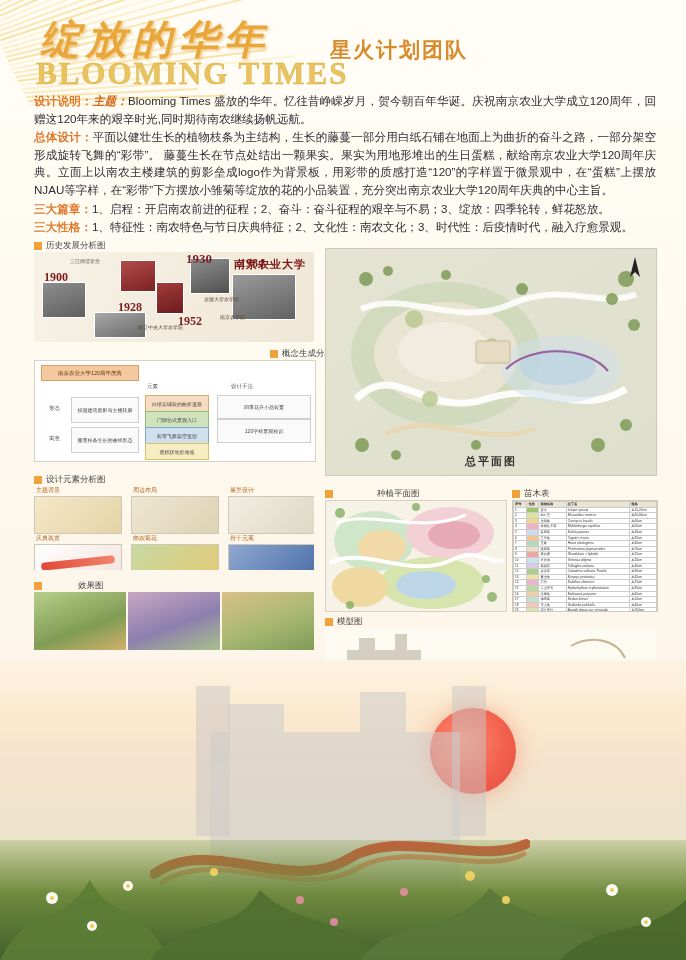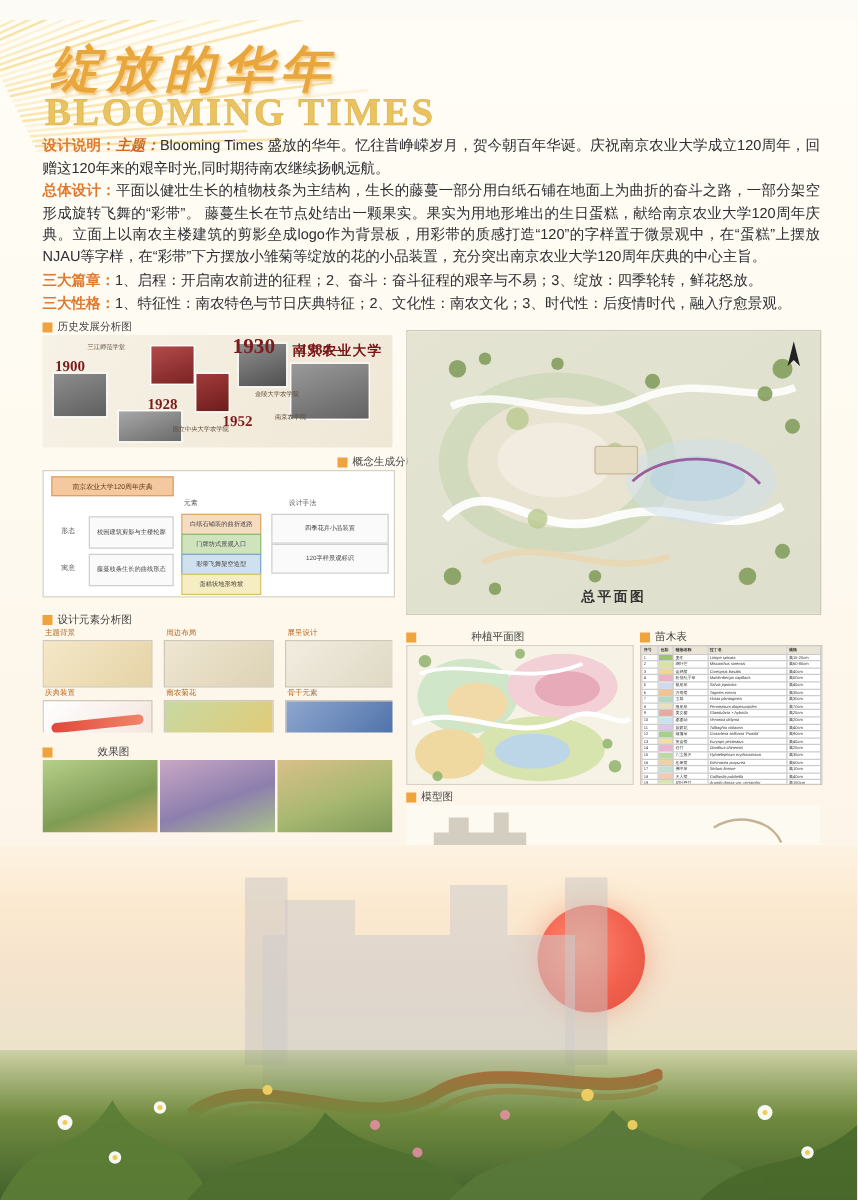--- a/index.html
+++ b/index.html
@@ -2,21 +2,21 @@
 <html><head>
 <meta charset="utf-8">
 <style>
   html,body{margin:0;padding:0;}
   body{
     width:686px;height:960px;overflow:hidden;
     font-family:"Liberation Sans","DejaVu Sans",sans-serif;
     background:#fdfbf5;position:relative;
   }
   .poster{position:absolute;inset:0;overflow:hidden;background:
-      linear-gradient(180deg,#fffdf6 0%,#fefaf0 40%,#fdf6ea 60%,#fdf3e6 100%); margin-top: 16px;}
+      linear-gradient(180deg,#fffdf6 0%,#fefaf0 40%,#fdf6ea 60%,#fdf3e6 100%);}
 
   
   .topdeco{position:absolute;left:0;top:0;width:300px;height:120px;overflow:hidden;pointer-events:none;}
   .topdeco i{position:absolute;display:block;height:2px;background:#f6d88a;opacity:.75;transform-origin:left center;}
 
   
   .header{position:relative;height:96px;}
   .cn-title{
     position:absolute;left:40px;top:12px;
     font-family:"Liberation Serif","DejaVu Serif",serif;
@@ -142,20 +142,21 @@
       <i style="left: 22px; top: 88px; width: 120px; transform: rotate(-4.9deg); opacity: 0.37;"></i>
       <i style="left: 24px; top: 92px; width: 146px; transform: rotate(-3.8deg); opacity: 0.49;"></i>
       <i style="left: 26px; top: 96px; width: 172px; transform: rotate(-2.7deg); opacity: 0.61;"></i>
       <i style="left: 28px; top: 100px; width: 198px; transform: rotate(-1.6deg); opacity: 0.73;"></i>
       <i style="left: 30px; top: 104px; width: 224px; transform: rotate(-0.5deg); opacity: 0.25;"></i>
     </div>
 
   <div class="header">
     <div class="cn-title">绽放的华年</div>
     <div class="en-title">BLOOMING TIMES</div>
+    <div class="team">星火计划团队</div>
   </div>
 
   <div class="desc">
     <p><span class="k">设计说明：</span><span class="k2">主题：</span><span>Blooming Times 盛放的华年。忆往昔峥嵘岁月，贺今朝百年华诞。庆祝南京农业大学成立120周年，回赠这120年来的艰辛时光,同时期待南农继续扬帆远航。</span></p>
     <p><span class="k">总体设计：</span><span>平面以健壮生长的植物枝条为主结构，生长的藤蔓一部分用白纸石铺在地面上为曲折的奋斗之路，一部分架空形成旋转飞舞的“彩带”。 藤蔓生长在节点处结出一颗果实。果实为用地形堆出的生日蛋糕，献给南京农业大学120周年庆典。立面上以南农主楼建筑的剪影垒成logo作为背景板，用彩带的质感打造“120”的字样置于微景观中，在“蛋糕”上摆放NJAU等字样，在“彩带”下方摆放小雏菊等绽放的花的小品装置，充分突出南京农业大学120周年庆典的中心主旨。</span></p>
     <p><span class="k">三大篇章：</span><span>1、启程：开启南农前进的征程；2、奋斗：奋斗征程的艰辛与不易；3、绽放：四季轮转，鲜花怒放。</span></p>
     <p><span class="k">三大性格：</span><span>1、特征性：南农特色与节日庆典特征；2、文化性：南农文化；3、时代性：后疫情时代，融入疗愈景观。</span></p>
   </div>
 
   <div class="tag" style="left:34px;top:240px;">
@@ -190,21 +191,21 @@
   <div class="panel hist">
     <div class="bigname">南京农业大学</div>
     <div class="ph" style="left:8px;top:30px;width:42px;height:34px;background:linear-gradient(160deg,#8d8d8d,#5f5f5f);"></div>
     <div class="ph" style="left:86px;top:8px;width:34px;height:30px;background:linear-gradient(160deg,#b34b4b,#7b2222);"></div>
     <div class="ph" style="left:122px;top:30px;width:26px;height:30px;background:linear-gradient(160deg,#a33b3b,#6d1c1c);"></div>
     <div class="ph" style="left:156px;top:6px;width:38px;height:34px;background:linear-gradient(160deg,#8f8f8f,#4f4f4f);"></div>
     <div class="ph" style="left:198px;top:22px;width:62px;height:44px;background:linear-gradient(160deg,#9a9a9a,#626262);"></div>
     <div class="ph" style="left:60px;top:60px;width:50px;height:24px;background:linear-gradient(160deg,#a8a8a8,#6a6a6a);"></div>
     <div class="yr" style="left:10px;top:18px;font-size:12px;">1900</div>
     <div class="yr" style="left:84px;top:48px;font-size:12px;">1928</div>
-    <div class="yr" style="left:152px;top:-1px;font-size:17px;">1930</div>
+    <div class="yr" style="left:152px;top:-1px;font-size:13px;">1930</div>
     <div class="yr" style="left:144px;top:62px;font-size:12px;">1952</div>
     <div class="yr" style="left:206px;top:4px;font-size:12px;">1984—</div>
     <div class="lbl" style="left:36px;top:6px;">三江师范学堂</div>
     <div class="lbl" style="left:104px;top:72px;">国立中央大学农学院</div>
     <div class="lbl" style="left:170px;top:44px;">金陵大学农学院</div>
     <div class="lbl" style="left:186px;top:62px;">南京农学院</div>
   </div>
 
   <div class="panel flow">
     <div class="hd">南京农业大学120周年庆典</div>

